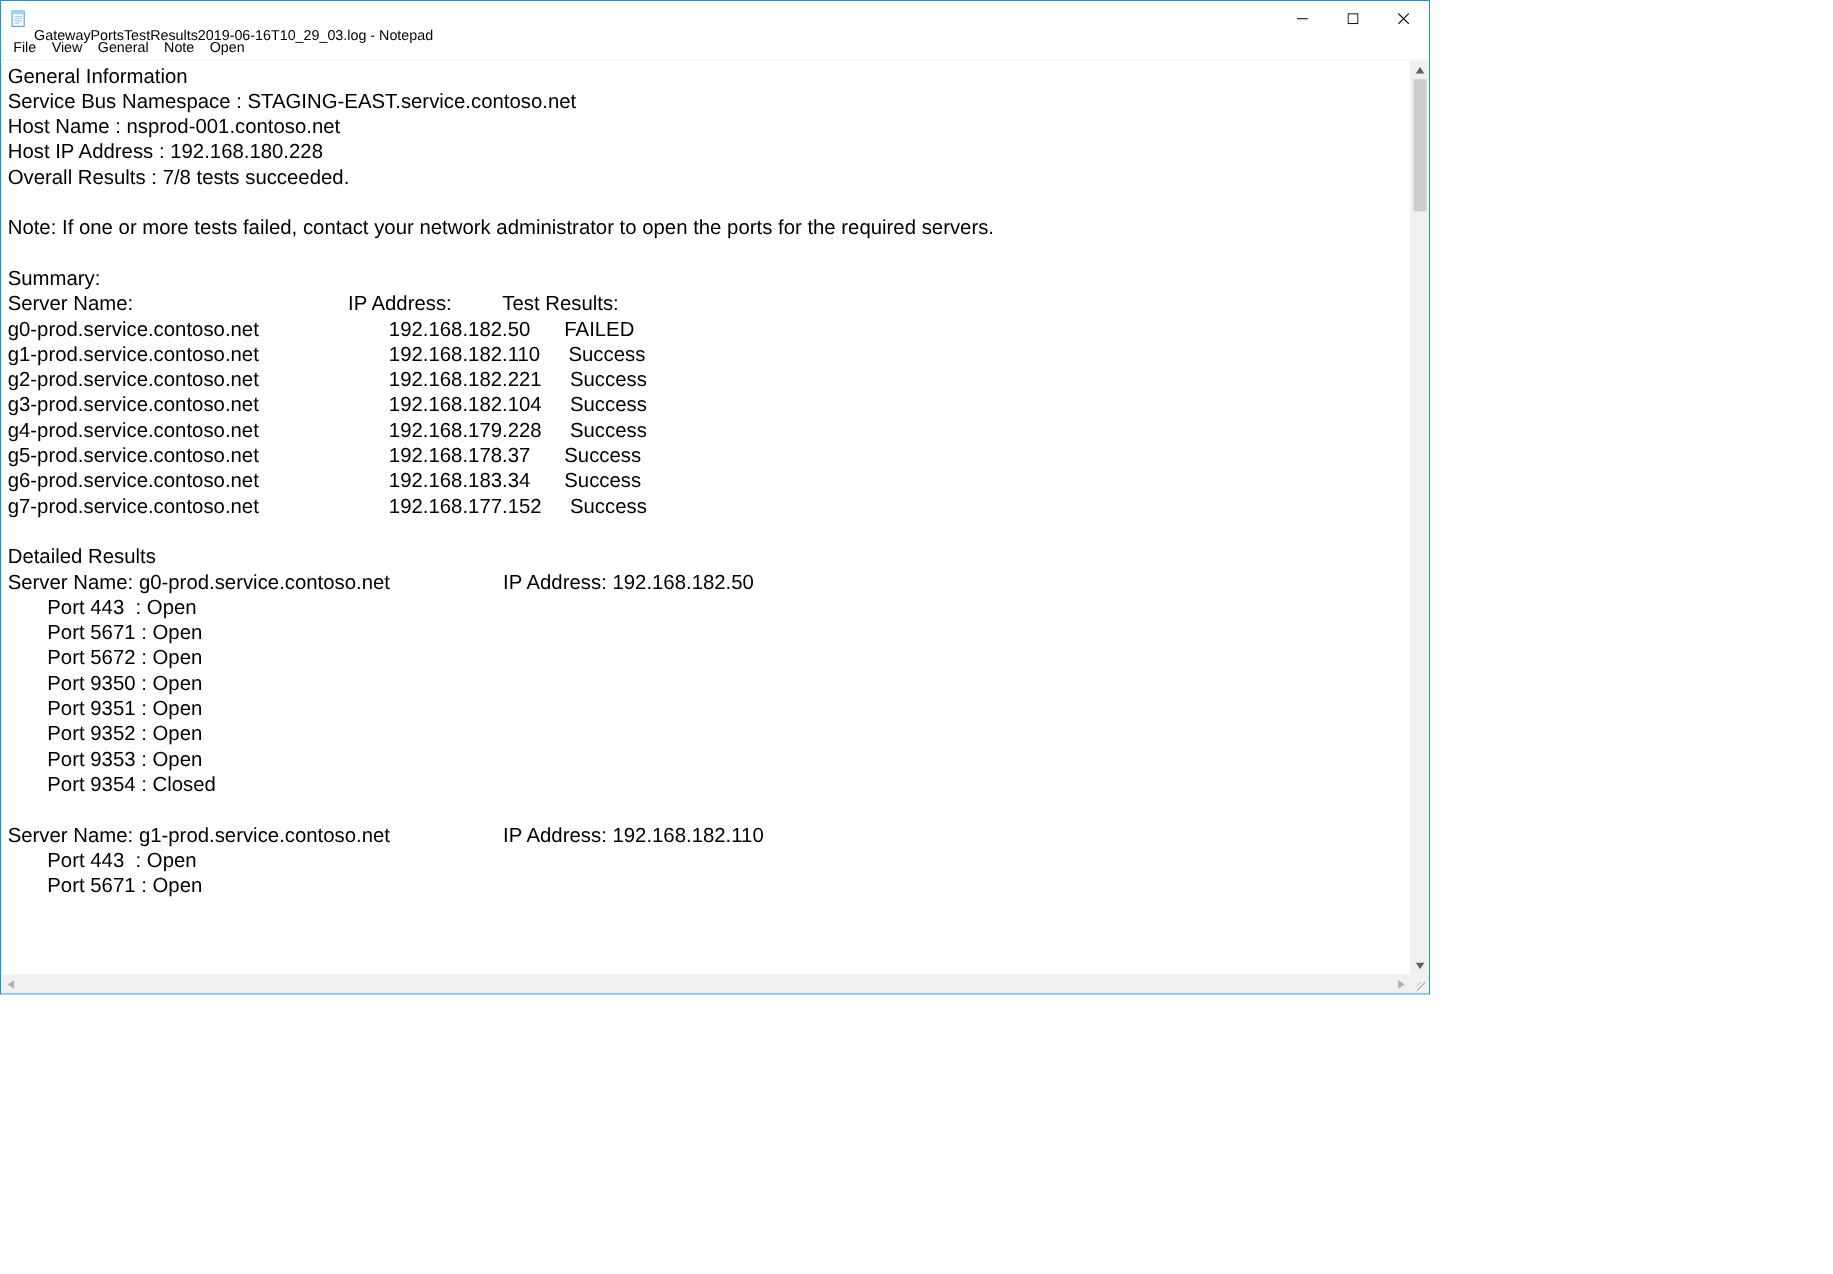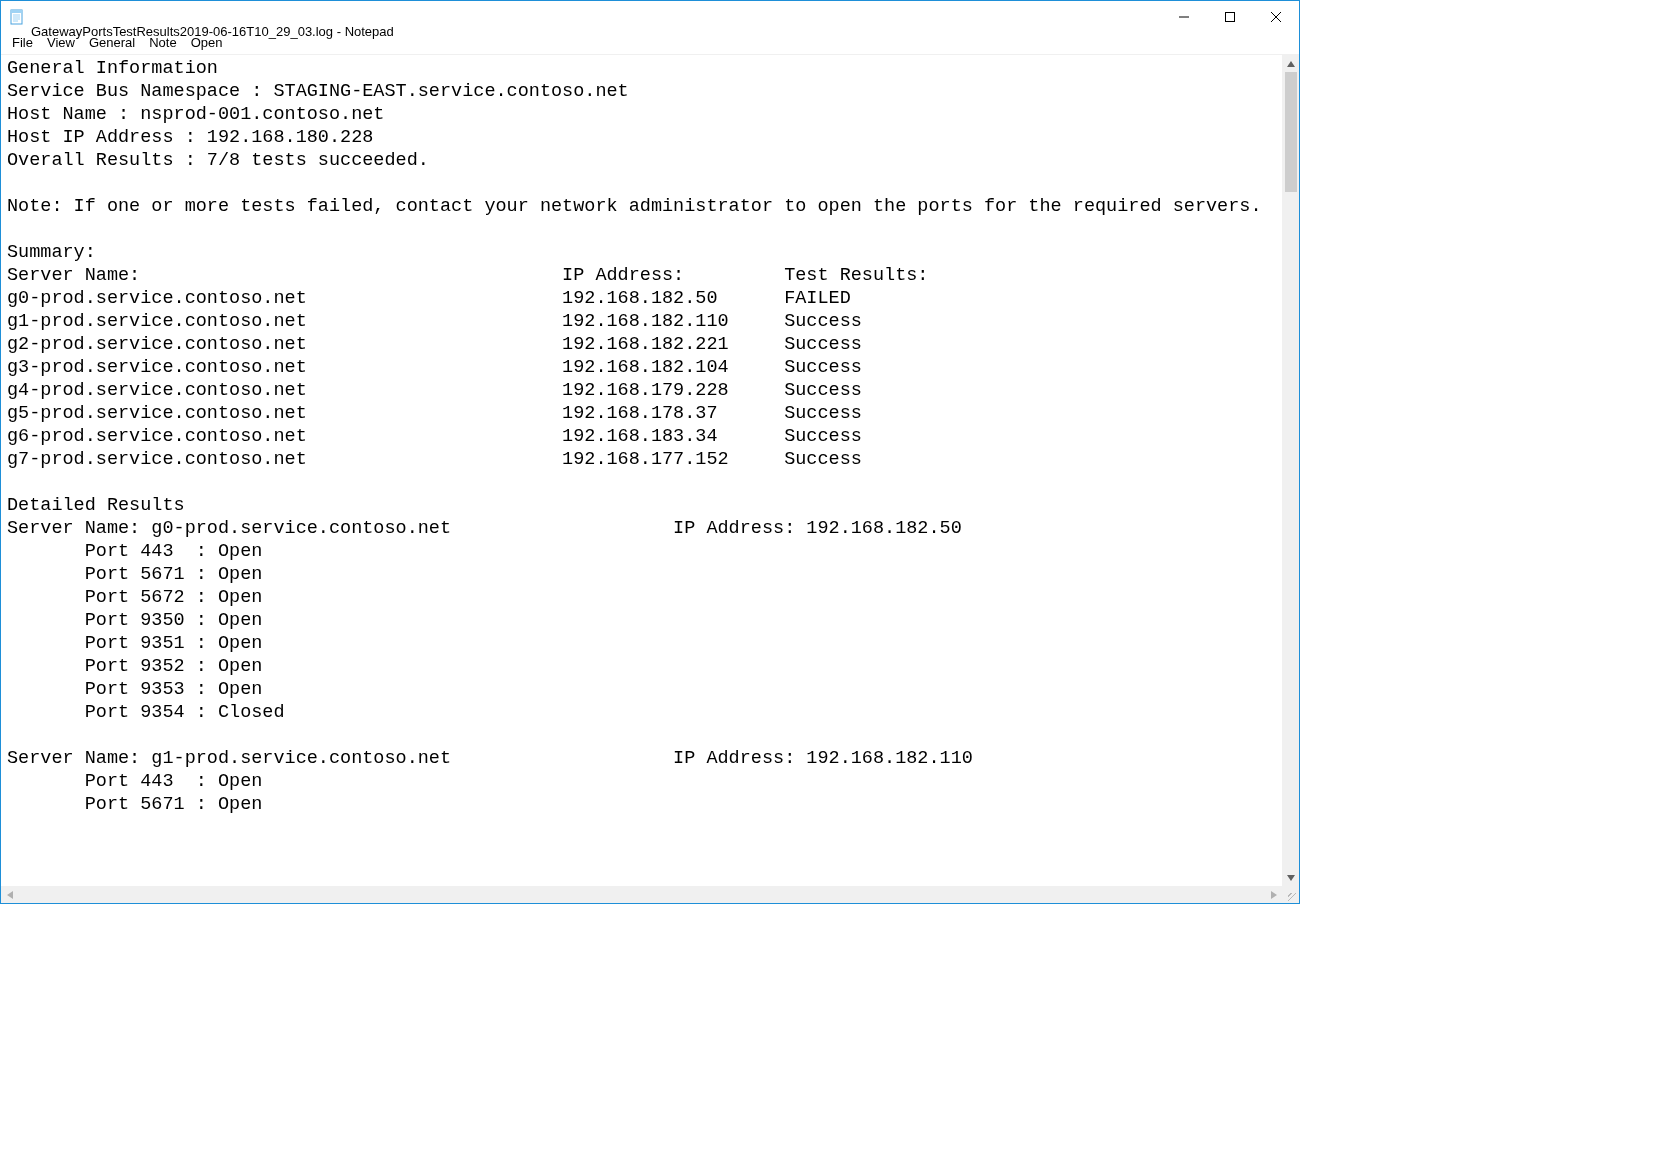--- a/index.html
+++ b/index.html
@@ -73,21 +73,21 @@
       overflow: hidden;
       position: relative;
     }
     .content {
       flex: 1;
       overflow: hidden;
       padding: 2px 6px 0 6px;
     }
     pre.log {
       margin: 0;
-      font-family: Liberation Mono, monospace;
+      font-family: Liberation Sans, sans-serif;
       font-size: 18.5px;
       line-height: 23px;
       white-space: pre;
       color: #000;
     }
     .vscroll {
       width: 17px;
       background: #f0f0f0;
       position: relative;
       border-left: 1px solid #f0f0f0;

